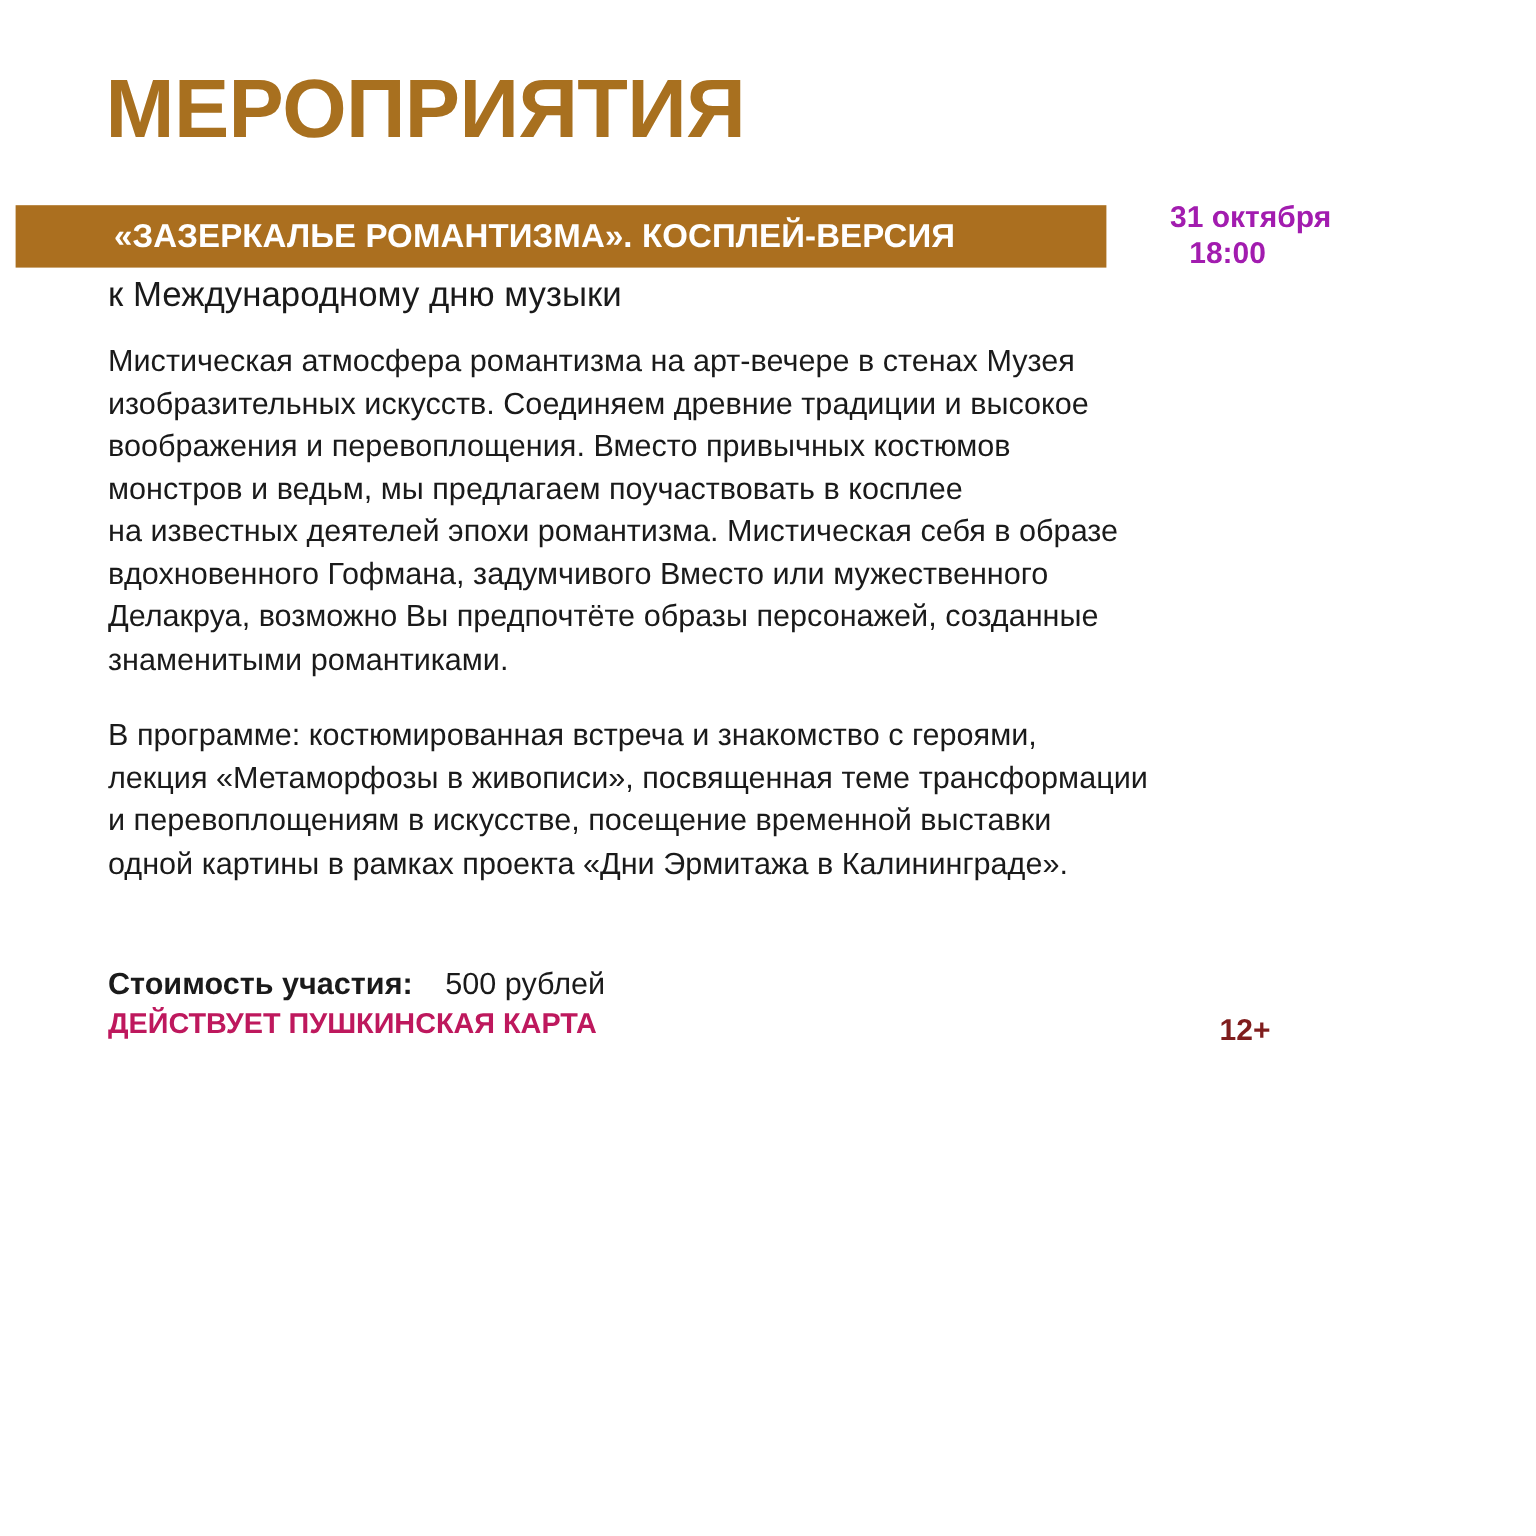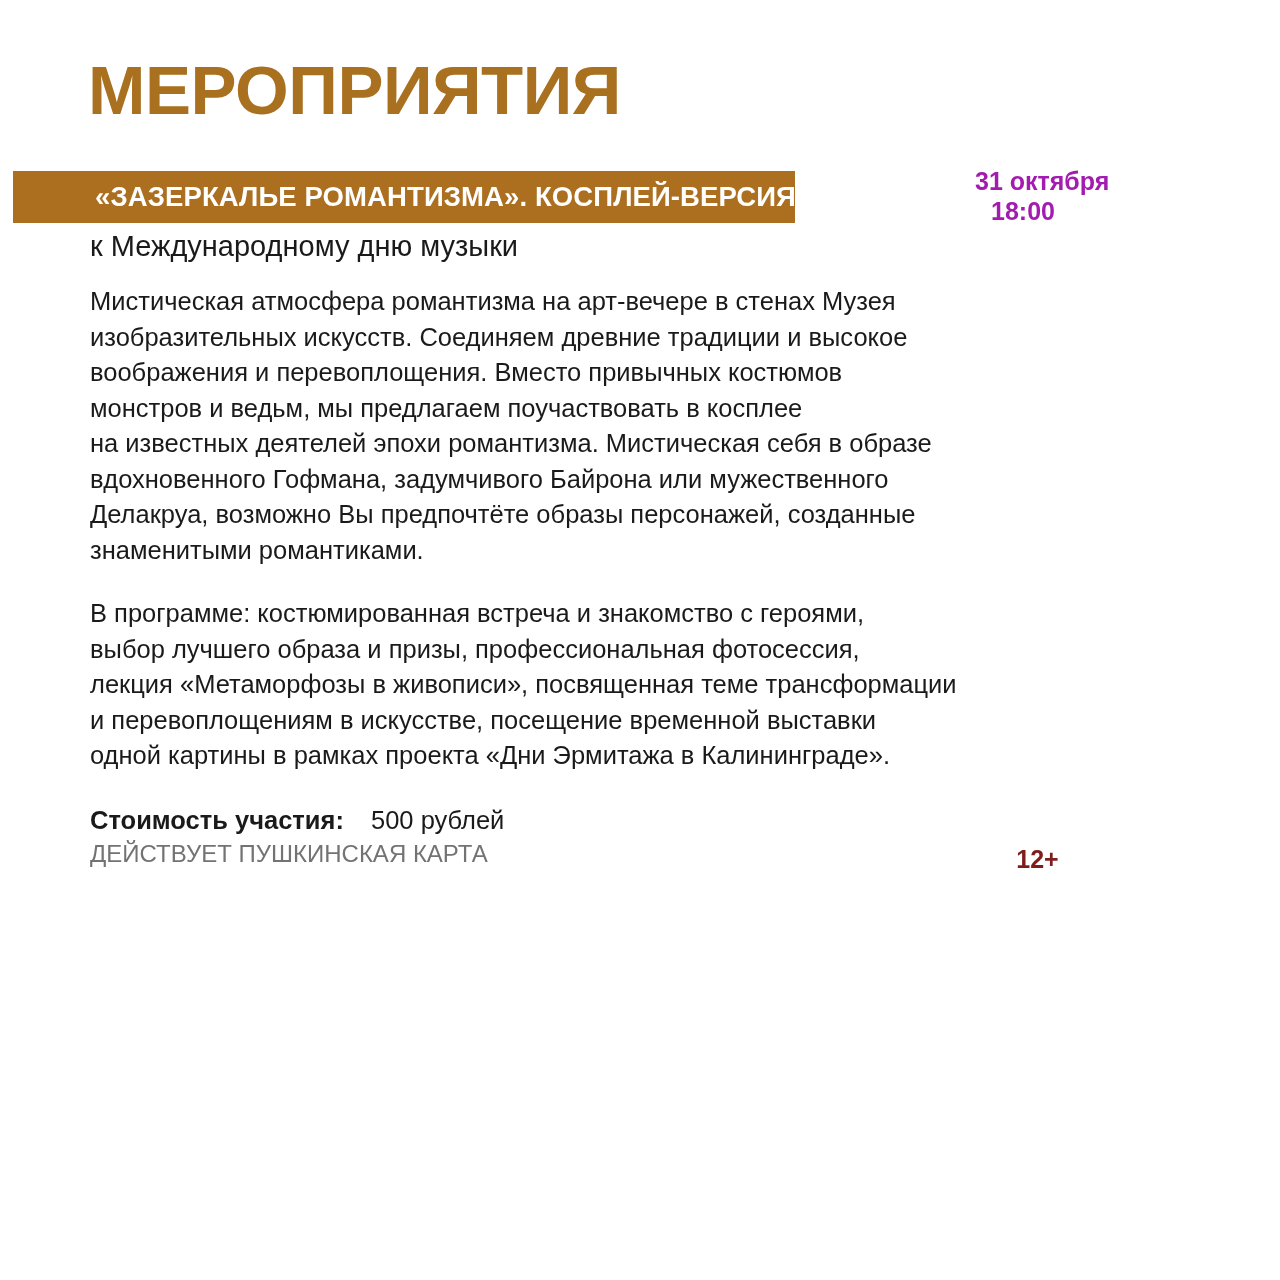--- a/index.html
+++ b/index.html
@@ -41,21 +41,21 @@
     position: absolute;
     left: 0;
     top: 171px;
     width: 1145px;
     height: 52px;
   }
   .header-bar {
     position: absolute;
     left: 13px;
     top: 0;
-    width: 782px;
+    width: 909px;
     height: 52px;
     background: #ab6f1f;
     display: flex;
     align-items: center;
   }
   .header-bar-title {
     margin-left: 82px;
     color: #ffffff;
     font-size: 27.5px;
     font-weight: bold;
@@ -125,22 +125,22 @@
   .price-label {
     font-weight: bold;
   }
   .price-value {
     font-weight: normal;
     margin-left: 20px;
   }
   .pushkin-card {
     font-size: 24px;
     line-height: 34px;
-    font-weight: normal;
-    color: #737373;
+    font-weight: bold;
+    color: #be185d;
     white-space: nowrap;
   }
   .age-rating {
     position: absolute;
     left: 975px;
     top: 845px;
     width: 125px;
     text-align: center;
     font-size: 25px;
     font-weight: bold;
@@ -166,27 +166,26 @@
 
   <div class="event-subtitle">к Международному дню музыки</div>
 
   <div class="body-block">
     <p class="paragraph">
       <span class="ln">Мистическая атмосфера романтизма на арт-вечере в стенах Музея</span>
       <span class="ln">изобразительных искусств. Соединяем древние традиции и высокое</span>
       <span class="ln">воображения и перевоплощения. Вместо привычных костюмов</span>
       <span class="ln">монстров и ведьм, мы предлагаем поучаствовать в косплее</span>
       <span class="ln">на известных деятелей эпохи романтизма. Мистическая себя в образе</span>
-      <span class="ln">вдохновенного Гофмана, задумчивого Байрона или мужественного</span>
+      <span class="ln">вдохновенного Гофмана, задумчивого Вместо или мужественного</span>
       <span class="ln">Делакруа, возможно Вы предпочтёте образы персонажей, созданные</span>
       <span class="ln">знаменитыми романтиками.</span>
     </p>
     <p class="paragraph">
       <span class="ln">В программе: костюмированная встреча и знакомство с героями,</span>
-      <span class="ln">выбор лучшего образа и призы, профессиональная фотосессия,</span>
       <span class="ln">лекция «Метаморфозы в живописи», посвященная теме трансформации</span>
       <span class="ln">и перевоплощениям в искусстве, посещение временной выставки</span>
       <span class="ln">одной картины в рамках проекта «Дни Эрмитажа в Калининграде».</span>
     </p>
   </div>
 
   <div class="footer-block">
     <div class="price-line">
       <span class="price-label">Стоимость участия:</span>
       <span class="price-value">500 рублей</span>

